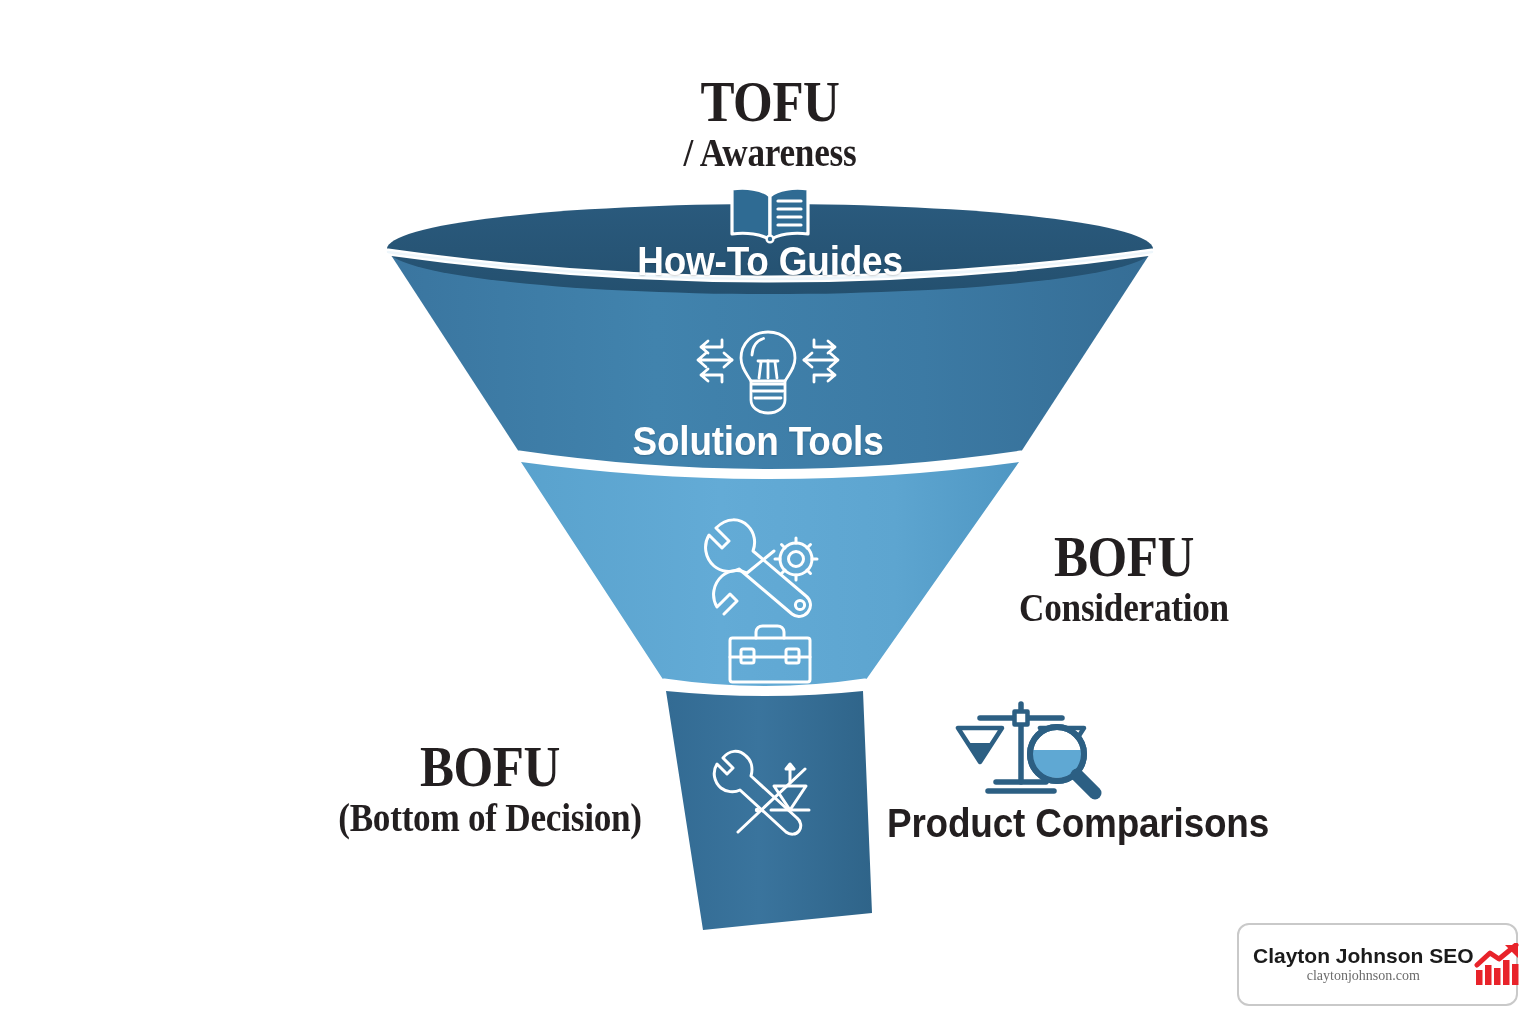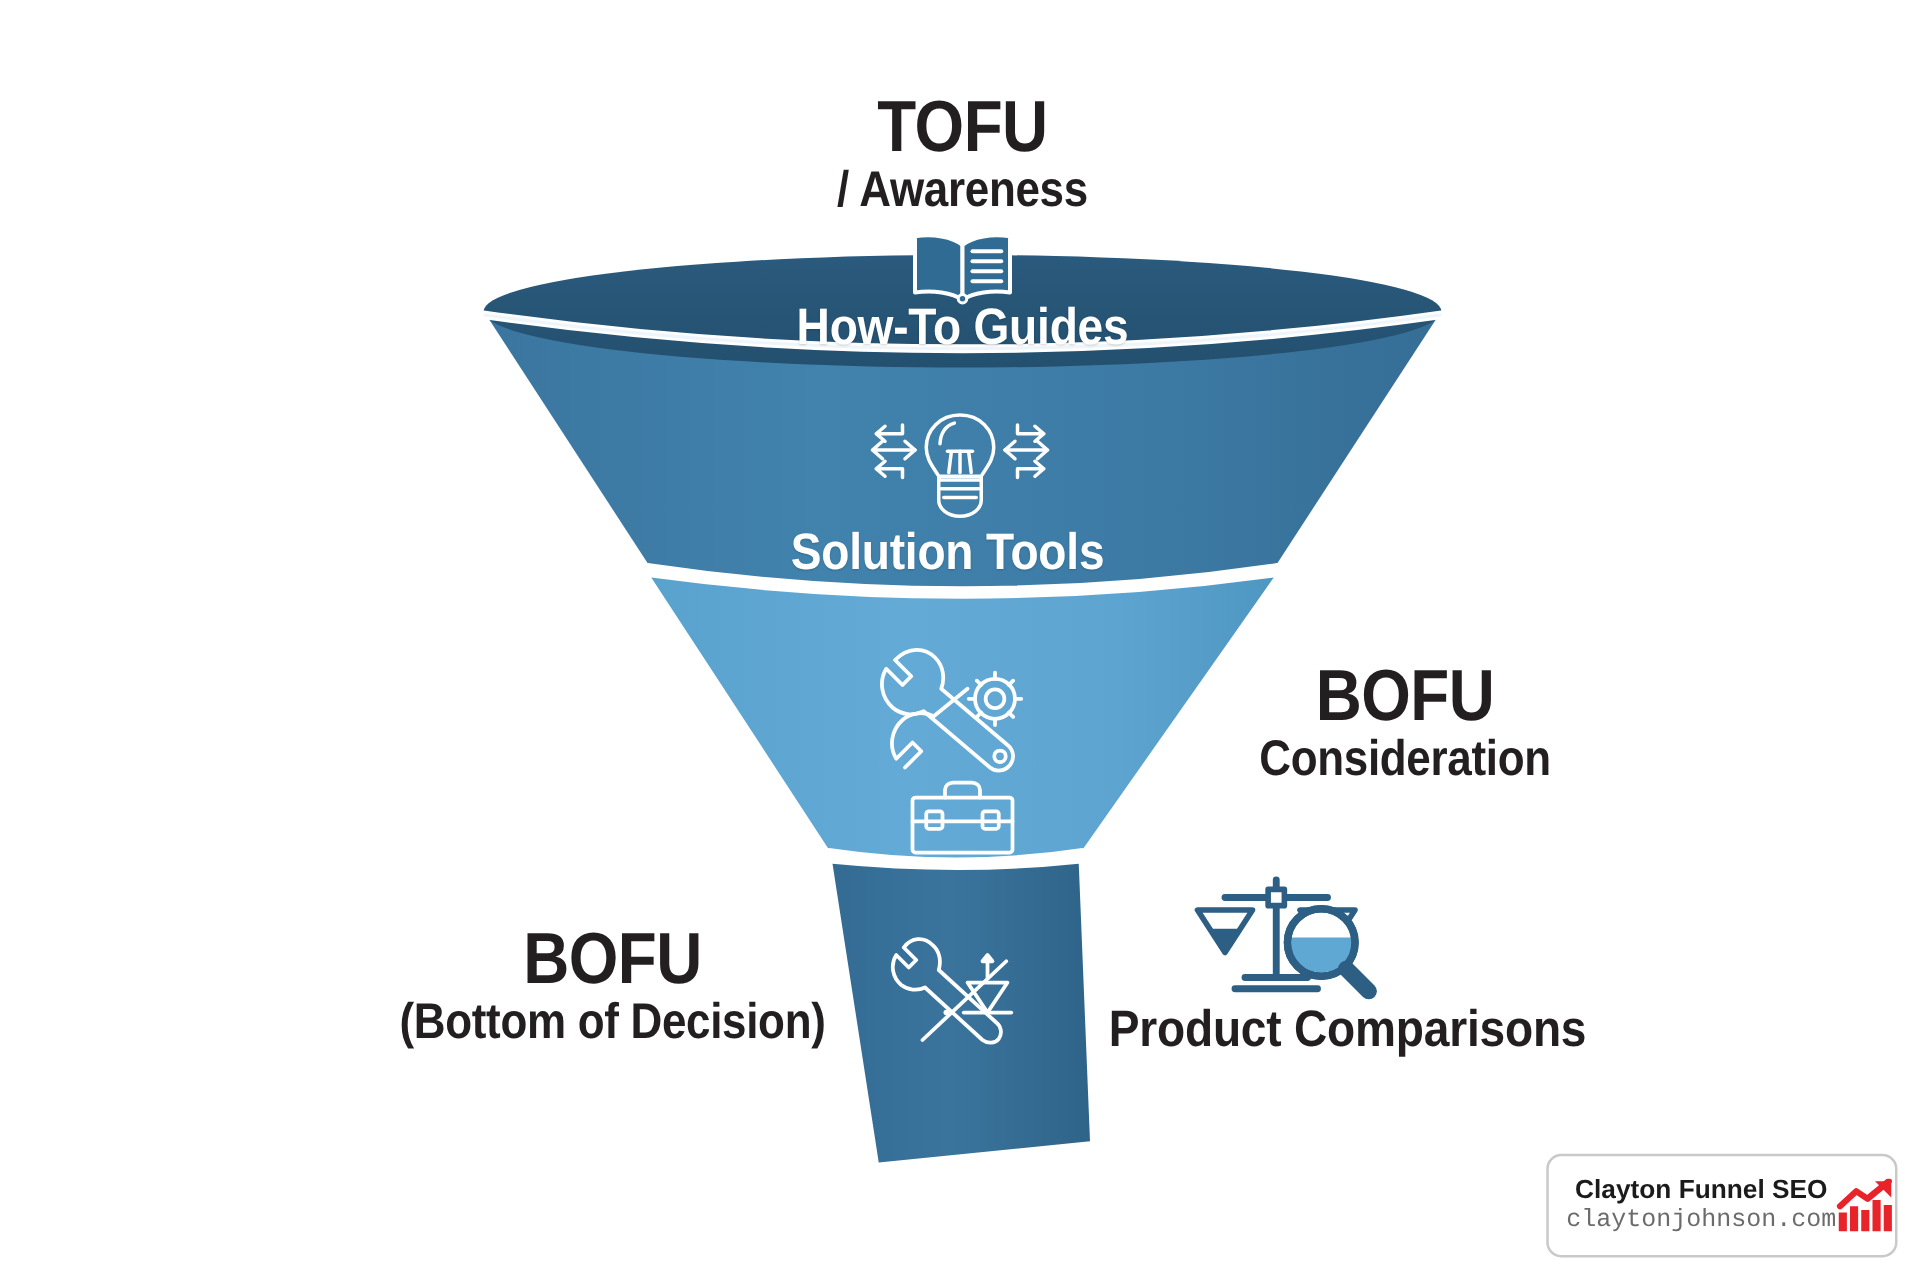--- a/index.html
+++ b/index.html
@@ -28,21 +28,21 @@
     left: 0; top: 0;
     width: 1536px;
     height: 1024px;
   }
 
   
   .txt {
     position: absolute;
     text-align: center;
     color: #231f20;
-    font-family: Liberation Sans, sans-serif;
+    font-family: Liberation Serif, serif;
     line-height: 1.04;
     white-space: nowrap;
   }
   .heading-lg {
     font-weight: bold;
     font-size: 58px;
     letter-spacing: -0.5px;
     transform: scaleX(0.88);
   }
   .heading-sub {
@@ -112,22 +112,22 @@
   #brand-text { flex: 1; text-align: center; }
   #brand-name {
     font-family: "Liberation Sans", sans-serif;
     font-weight: bold;
     font-size: 21px;
     color: #1b1b1b;
     line-height: 1.15;
     white-space: nowrap;
   }
   #brand-url {
-    font-family: Liberation Mono, monospace;
-    font-size: 20px;
+    font-family: Liberation Serif, serif;
+    font-size: 14px;
     color: #6b6b6b;
     line-height: 1.2;
     white-space: nowrap;
   }
   #brand-logo { width: 48px; height: 44px; flex: 0 0 48px; }
 </style>
 </head>
 <body>
 
 <div id="stage">
@@ -304,21 +304,21 @@
     <path d="M99.5 45 L 124.5 45 L 112 64 Z" fill="#2c5f83" stroke="none"></path>
 
     <circle cx="107" cy="56" r="27" fill="#ffffff" stroke="#2c5f83" stroke-width="6"></circle>
     <path d="M83 52 L 131 52 L 131 64 A 26 26 0 0 1 83 64 Z" fill="#5fa8d3"></path>
     <circle cx="107" cy="56" r="27" fill="none" stroke="#2c5f83" stroke-width="6"></circle>
     <line x1="127" y1="77" x2="145" y2="95" stroke="#2c5f83" stroke-width="13" stroke-linecap="round"></line>
   </svg>
 
   <div id="brand-badge">
     <div id="brand-text">
-      <div id="brand-name">Clayton Funnel SEO</div>
+      <div id="brand-name">Clayton Johnson SEO</div>
       <div id="brand-url">claytonjohnson.com</div>
     </div>
     <svg id="brand-logo" viewBox="0 0 48 44">
       <rect x="2" y="27" width="6.5" height="15" fill="#e8232a"></rect>
       <rect x="11" y="22" width="6.5" height="20" fill="#e8232a"></rect>
       <rect x="20" y="25" width="6.5" height="17" fill="#e8232a"></rect>
       <rect x="29" y="17" width="6.5" height="25" fill="#e8232a"></rect>
       <rect x="38" y="21" width="6.5" height="21" fill="#e8232a"></rect>
       <path d="M3 22 L 16 10 L 25 16 L 42 2" fill="none" stroke="#e8232a" stroke-width="5" stroke-linecap="round" stroke-linejoin="round"></path>
       <path d="M31 2 L 44 2 L 44 15 Z" fill="#e8232a"></path>

